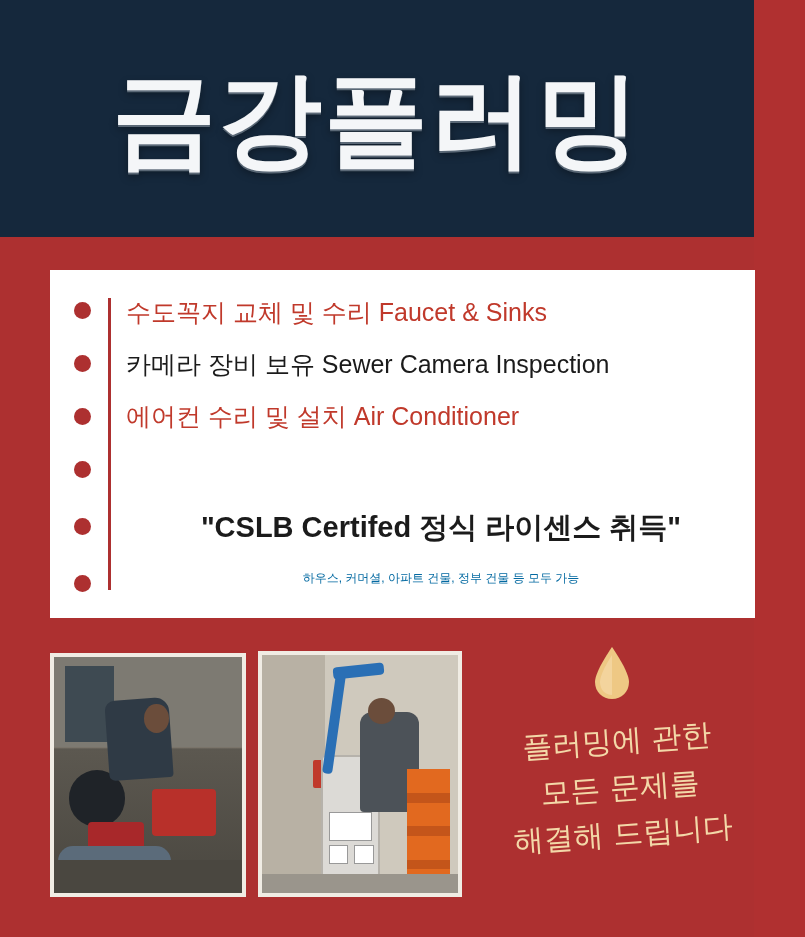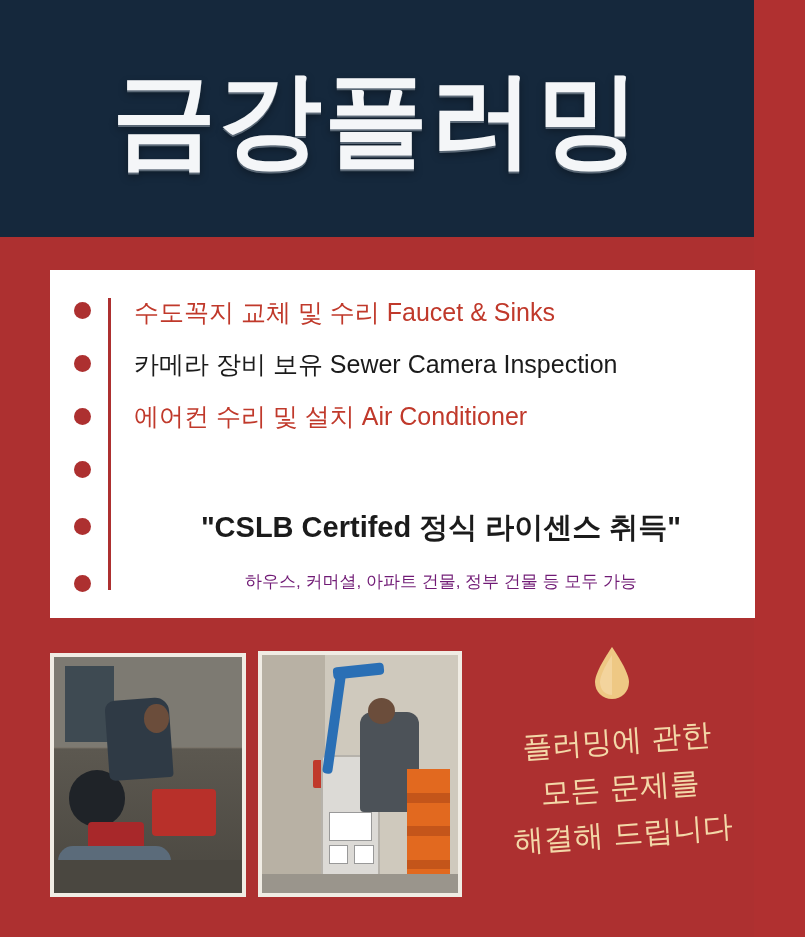--- a/index.html
+++ b/index.html
@@ -68,21 +68,21 @@
   }
   .lines {
     position: absolute;
     left: 76px;
     top: 0;
     right: 0;
     height: 100%;
   }
   .line {
     position: absolute;
-    left: 8px;
+    left: 0;
     white-space: nowrap;
     font-size: 25px;
     color: #1b1b1b;
     line-height: 1;
   }
   .line.red { color: #c0392b; }
   .cslb {
     position: absolute;
     left: 0;
     width: 630px;
@@ -90,22 +90,22 @@
     font-size: 29px;
     font-weight: bold;
     color: #1b1b1b;
     white-space: nowrap;
   }
   .subnote {
     position: absolute;
     left: 0;
     width: 630px;
     text-align: center;
-    font-size: 17px;
-    color: #701a75;
+    font-size: 12px;
+    color: #0369a1;
     white-space: nowrap;
   }
   
   .photo {
     position: absolute;
     border: 4px solid #f0ece4;
     overflow: hidden;
   }
   .photo-1 { left: 50px; top: 653px; width: 196px; height: 244px; }
   .photo-2 { left: 258px; top: 651px; width: 204px; height: 246px; }

